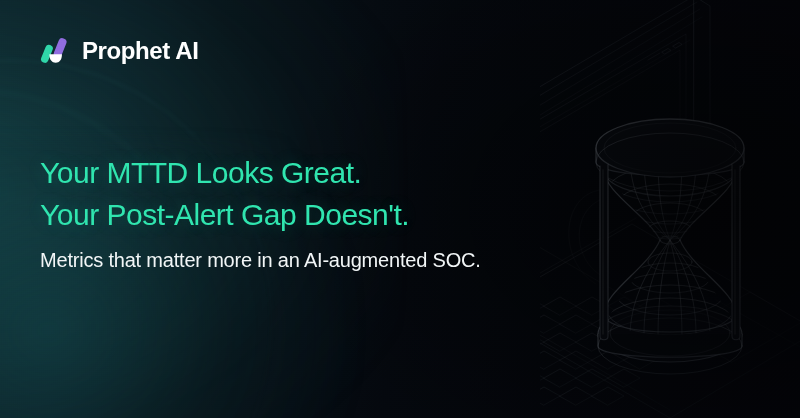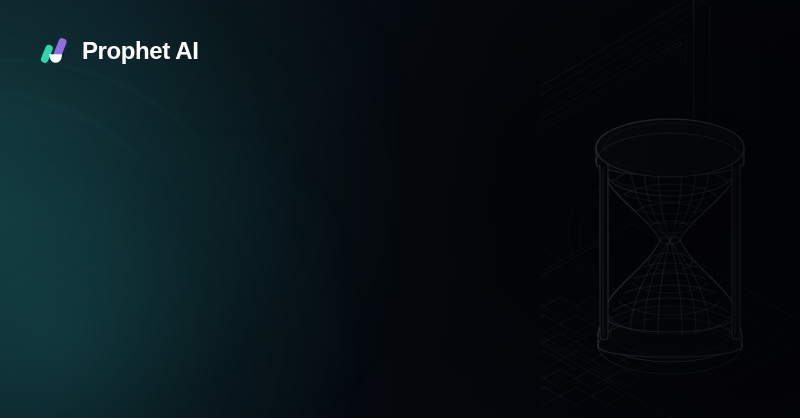--- a/index.html
+++ b/index.html
@@ -347,15 +347,20 @@
 
       <rect x="17.2" y="2.0" width="8.6" height="21.4" rx="4.0" transform="rotate(22 21.5 12.7)" fill="#8f6be0"></rect>
 
       <rect x="3.4" y="9.0" width="8.0" height="20.0" rx="3.8" transform="rotate(22 7.4 19.0)" fill="#2fd6a8"></rect>
 
       <path d="M10.0 19.4 H23.4 C23.4 25.4 20.6 28.4 16.7 28.4 C12.8 28.4 10.0 25.4 10.0 19.4 Z" fill="#ffffff"></path>
     </svg>
     <span class="logo-word">Prophet AI</span>
   </div>
 
+  <div class="copy">
+    <div class="headline">Your MTTD Looks Great.</div>
+    <div class="headline">Your Post-Alert Gap Doesn't.</div>
+    <div class="subhead">Metrics that matter more in an AI-augmented SOC.</div>
+  </div>
 
   <div class="bg-noise"></div>
 </div>
 
 </body></html>

